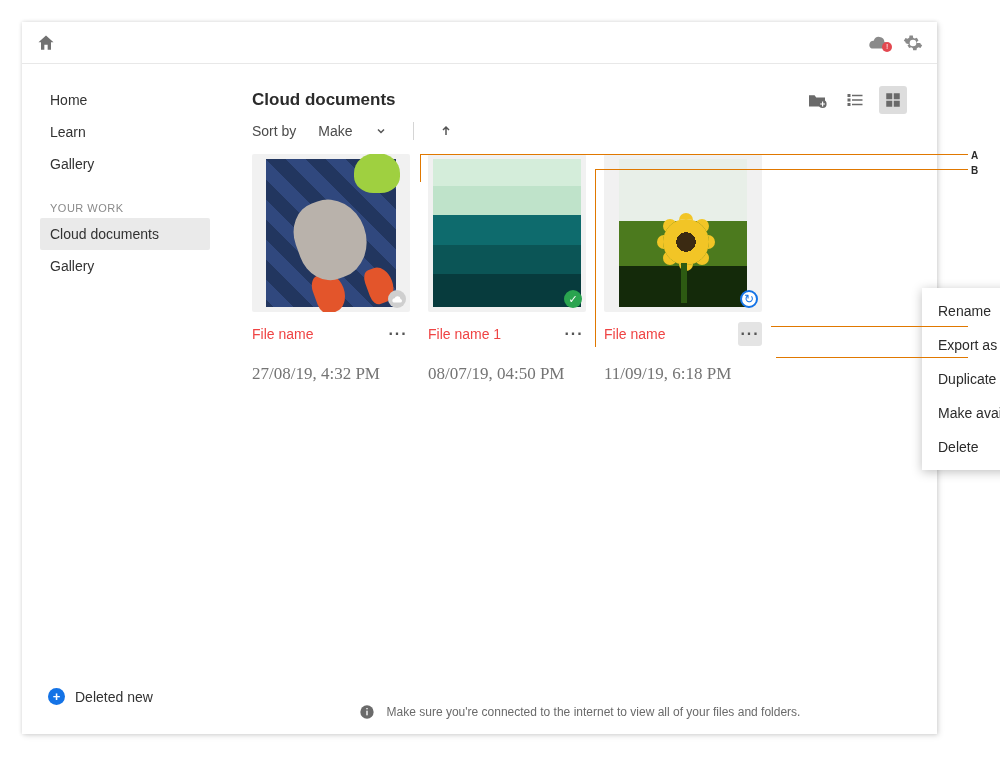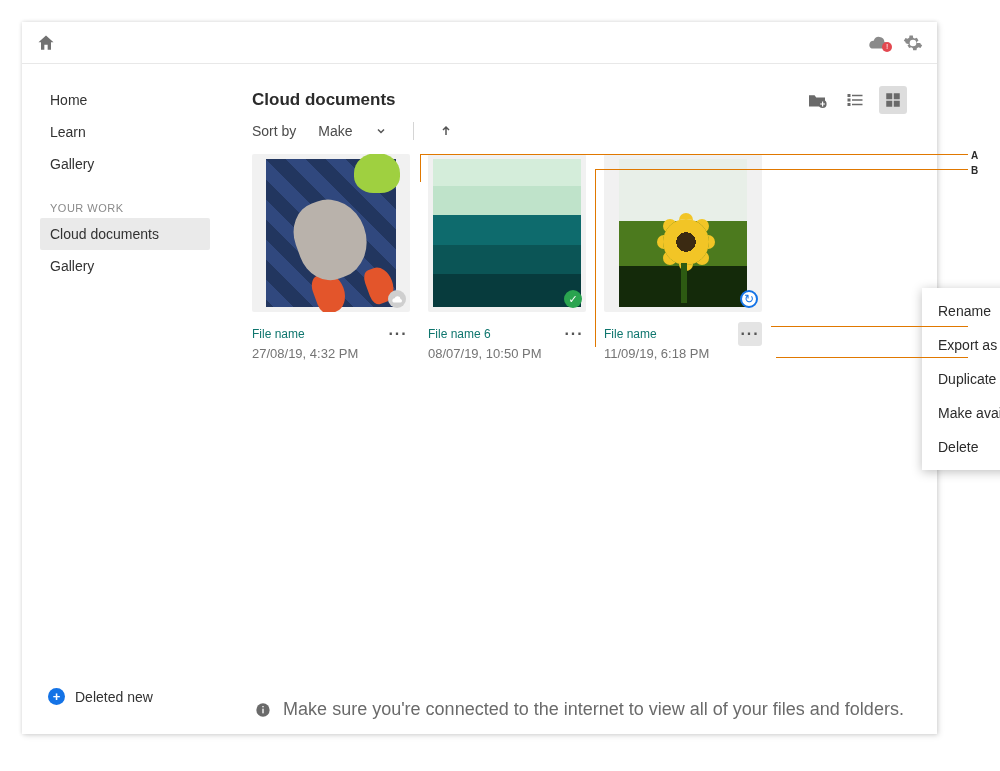--- a/index.html
+++ b/index.html
@@ -131,39 +131,39 @@
     display:flex;align-items:center;justify-content:center;
     font-size:11px; background:#fff;
   }
   .badge-cloud{ background:#cfcfcf; color:#fff; }
   .badge-check{ background:#2aa44f; color:#fff; }
   .badge-sync{ background:#fff; color:#1473e6; border:2px solid #1473e6; font-size:12px;}
   .card-row{
     display:flex; justify-content:space-between; align-items:center;
     margin-top:10px;
   }
-  .file-name{ font-size:12px; color:#0f766e; }
-  .file-date{ font-size:13px; color:#747474; margin-top:0; }
+  .file-name{ font-size:14px; color:#ef4444; }
+  .file-date{ font-size:17px; color:#747474; margin-top:18px;font-family:Liberation Serif, serif; }
   .more{
     width:24px;height:24px;display:flex;align-items:center;justify-content:center;
     color:#555; border-radius:3px; cursor:pointer; font-weight:bold; letter-spacing:1px;
   }
   .more.open{ background:#e4e4e4; }
   .context-menu{
     position:absolute; left:700px; top:224px;
     width:172px; background:#fff;
     box-shadow:0 2px 10px rgba(0,0,0,0.25);
     padding:6px 0; z-index:5;
     font-size:14px;
   }
   .menu-item{ padding:9px 16px; cursor:pointer; color:#2b2b2b; }
   .status-strip{
     margin-top:auto;
     display:flex; justify-content:center; align-items:center; gap:12px;
-    padding:14px 0; font-size:18px; color:#6a6a6a;
+    padding:14px 0; font-size:12px; color:#6a6a6a;
   }
   
   .callout{
     position:absolute; height:1px; background:#e07800;
     z-index:40;
   }
   .callout-vert{
     position:absolute; width:1px; background:#e07800; z-index:40;
   }
   .callout-label{
@@ -305,24 +305,24 @@
           </div>
           <div class="file-date">27/08/19, 4:32 PM</div>
         </div>
 
         <div class="card">
           <div class="thumb">
             <div class="art-sea"></div>
             <div class="status-badge badge-check">✓</div>
           </div>
           <div class="card-row">
-            <div class="file-name">File name 6</div>
+            <div class="file-name">File name 1</div>
             <div class="more">···</div>
           </div>
-          <div class="file-date">08/07/19, 10:50 PM</div>
+          <div class="file-date">08/07/19, 04:50 PM</div>
         </div>
 
         <div class="card">
           <div class="thumb">
             <div class="art-sunflower"></div>
             <div class="status-badge badge-sync">↻</div>
           </div>
           <div class="card-row">
             <div class="file-name">File name</div>
             <div class="more open">···</div>

